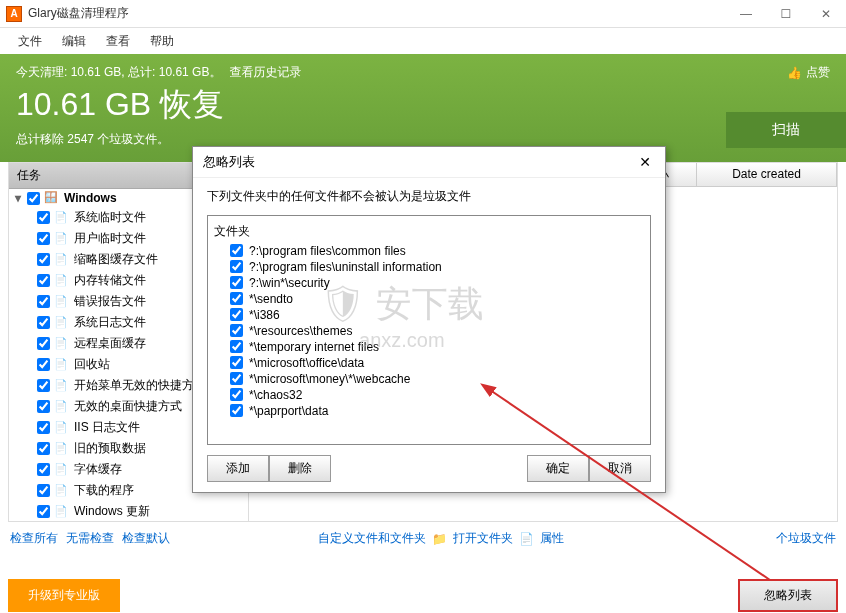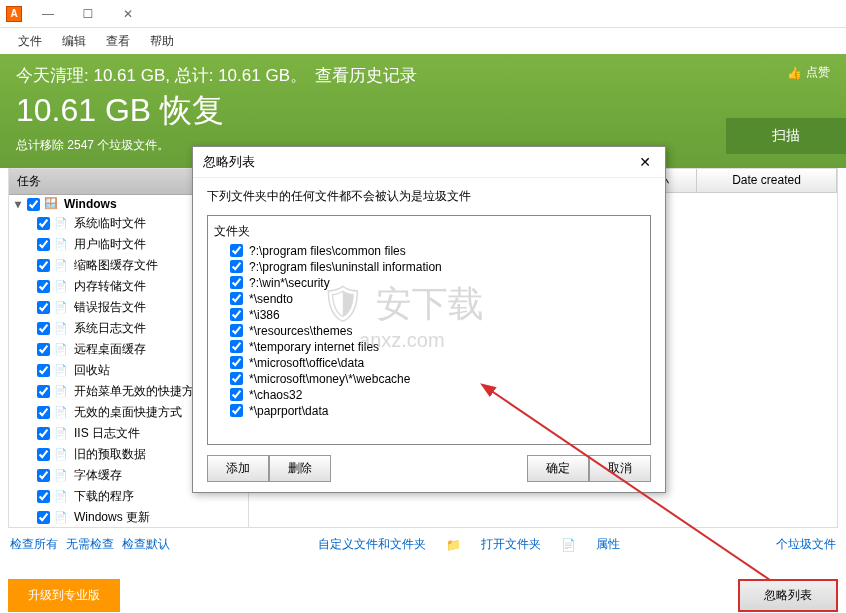--- a/index.html
+++ b/index.html
@@ -8,21 +8,21 @@
     .titlebar { height: 28px; background: #fff; border-bottom: 1px solid #e0e0e0; display: flex; align-items: center; padding-left: 6px; }
     .titlebar .app-icon { width: 16px; height: 16px; background: #ff6b00; border: 1px solid #c04800; display: inline-flex; align-items: center; justify-content: center; margin-right: 6px; }
     .titlebar .app-icon::after { content: "A"; color: #fff; font-size: 10px; font-weight: bold; }
     .titlebar .title { font-size: 12px; color: #333; flex: 1; }
     .titlebar .winbtn { width: 40px; height: 28px; display: flex; align-items: center; justify-content: center; color: #666; font-size: 12px; cursor: pointer; }
     
     .menubar { height: 26px; background: #fff; display: flex; align-items: center; padding-left: 8px; font-size: 12px; color: #333; }
     .menubar span { padding: 4px 10px; cursor: pointer; }
     
     .banner { background: linear-gradient(to bottom, #7cb342, #689f38); color: #fff; padding: 10px 16px 14px; position: relative; }
-    .banner .topline { font-size: 17px; display: flex; align-items: center; }
+    .banner .topline { font-size: 12px; display: flex; align-items: center; }
     .banner .topline a { color: #fff; margin-left: 8px; }
     .banner .like { position: absolute; right: 16px; top: 10px; font-size: 12px; display: flex; align-items: center; gap: 4px; }
     .banner .bigtext { font-size: 32px; font-weight: 300; margin-top: 2px; }
     .banner .subtext { font-size: 12px; margin-top: 4px; }
     .banner .scanbtn { position: absolute; right: 0; bottom: 14px; width: 120px; height: 36px; background: #558b2f; color: #fff; font-size: 14px; display: flex; align-items: center; justify-content: center; cursor: pointer; }
     
     .content { display: flex; height: 360px; border: 1px solid #ddd; margin: 0 8px; }
     .sidebar { width: 240px; border-right: 1px solid #ddd; overflow-y: auto; font-size: 12px; }
     .task-header { background: linear-gradient(#d4d4d4, #bfbfbf); padding: 4px 8px; font-size: 12px; border-bottom: 1px solid #aaa; }
     .tree-item { display: flex; align-items: center; padding: 2px 4px; white-space: nowrap; }
@@ -31,21 +31,21 @@
     .tree-root { font-weight: bold; padding-left: 6px; }
     .tree-child { padding-left: 28px; }
     .tree-item .expand { width: 12px; display: inline-block; color: #666; }
     
     .main { flex: 1; display: flex; flex-direction: column; }
     .listhead { height: 24px; background: linear-gradient(#fff, #e8e8e8); border-bottom: 1px solid #ccc; display: flex; font-size: 12px; }
     .listhead div { padding: 4px 8px; border-right: 1px solid #ccc; }
     
     .footerlinks { padding: 8px 10px; font-size: 12px; display: flex; gap: 8px; color: #0066cc; }
     .footerlinks a { color: #0066cc; text-decoration: none; cursor: pointer; }
-    .footerlinks .mid { margin-left: 140px; display: flex; gap: 20px; align-items: center; }
+    .footerlinks .mid { margin-left: 140px; display: flex; gap: 6px; align-items: center; }
     .footerlinks .right { margin-left: auto; }
     
     .bottombar { position: absolute; bottom: 2px; left: 8px; right: 8px; height: 32px; display: flex; align-items: center; }
     .upgradebtn { background: #ff9800; color: #fff; padding: 8px 20px; font-size: 12px; cursor: pointer; }
     .ignorebtn { margin-left: auto; background: linear-gradient(#f0f0f0, #d8d8d8); border: 2px solid #d32f2f; padding: 6px 24px; font-size: 12px; cursor: pointer; }
     
     .dialog { position: absolute; left: 192px; top: 146px; width: 474px; background: #fff; border: 1px solid #888; box-shadow: 2px 2px 8px rgba(0,0,0,0.3); z-index: 100; }
     .dialog .dtitle { padding: 6px 10px; font-size: 13px; display: flex; align-items: center; border-bottom: 1px solid #eee; }
     .dialog .dclose { margin-left: auto; font-size: 14px; cursor: pointer; padding: 0 4px; }
     .dialog .dbody { padding: 10px 14px; font-size: 12px; }
@@ -61,20 +61,21 @@
     .arrow-svg { position: absolute; left: 470px; top: 380px; z-index: 200; pointer-events: none; }
     
     .watermark { position: absolute; left: 320px; top: 280px; font-size: 36px; color: rgba(180,180,180,0.5); z-index: 150; pointer-events: none; text-align: center; }
     .watermark .small { font-size: 20px; }
   </style>
 </head>
 <body>
 
 <div class="titlebar">
   <span class="app-icon"></span>
+  <span class="title">Glary磁盘清理程序</span>
   <span class="winbtn">—</span>
   <span class="winbtn">☐</span>
   <span class="winbtn">✕</span>
 </div>
 
 <div class="menubar">
   <span>文件</span>
   <span>编辑</span>
   <span>查看</span>
   <span>帮助</span>

